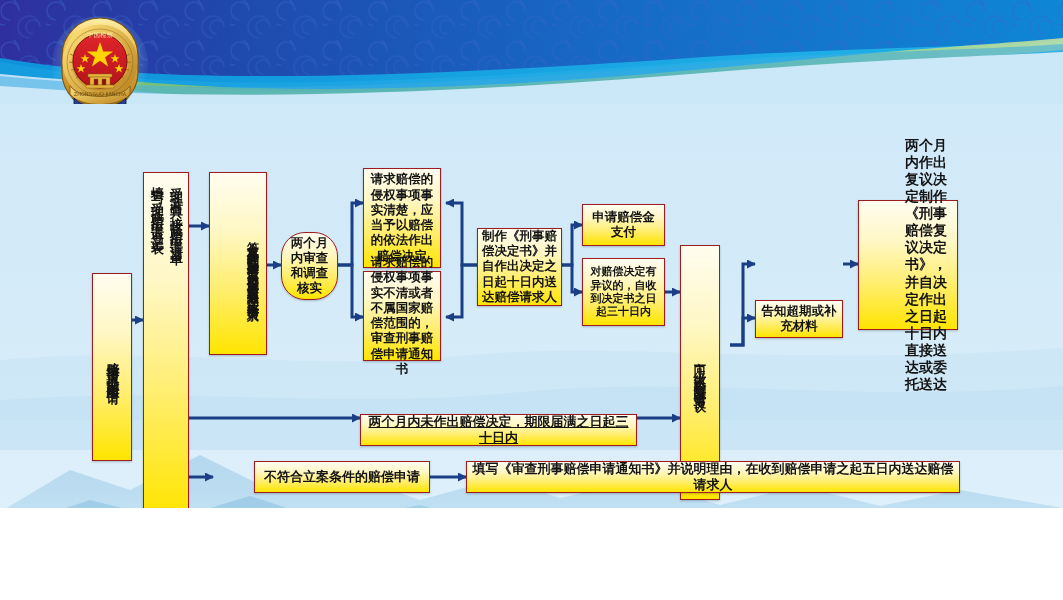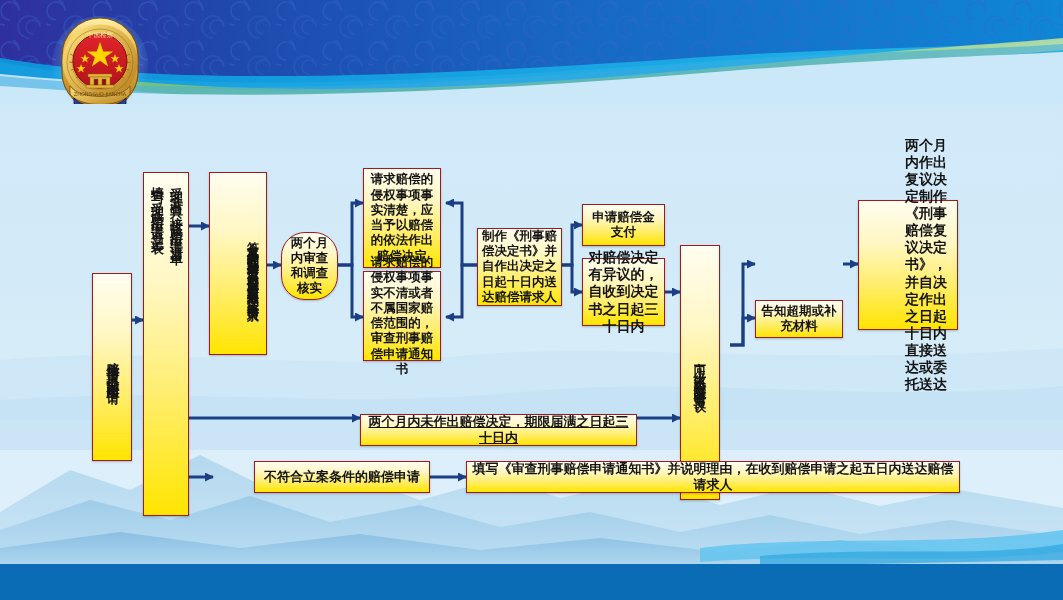--- a/index.html
+++ b/index.html
@@ -2,21 +2,21 @@
 <html><head>
 <meta charset="utf-8">
 <style>
   * { box-sizing: border-box; margin: 0; padding: 0; }
   html, body {
     width: 1063px; height: 600px;
     font-family: "Liberation Sans", "DejaVu Sans", sans-serif;
     overflow: hidden;
   }
   #stage {
-    position: relative; width: 1063px; height: 600px;
+    position: relative; width: 1063px; height: 508px;
     background: #a21caf;
     overflow: hidden;
   }
 
   
   .bg-svg { position: absolute; left: 0; top: 0; width: 1063px; height: 600px; }
 
   
   .header {
     position: absolute; left: 0; top: 0; width: 1063px; height: 104px;
@@ -281,21 +281,21 @@
   <div class="box vert2" style="left:209px; top:172px; width:58px; height:183px; font-size:12px;">符合立案条件的在收到赔偿申请五日内将《刑事赔偿立案通知书》送达赔偿请求人</div>
 
   <div class="box" style="left:281px; top:232px; width:57px; height:68px; font-size:12.5px;border-radius:24px;">两个月内审查和调查核实</div>
 
   <div class="box" style="left:363px; top:168px; width:78px; height:100px; font-size:12.5px;">请求赔偿的侵权事项事实清楚，应当予以赔偿的依法作出赔偿决定</div>
   <div class="box" style="left:363px; top:271px; width:78px; height:90px; font-size:12.5px;">请求赔偿的侵权事项事实不清或者不属国家赔偿范围的，审查刑事赔偿申请通知书</div>
 
   <div class="box" style="left:582px; top:204px; width:83px; height:42px; font-size:12.5px;">申请赔偿金支付</div>
 
   <div class="box" style="left:477px; top:228px; width:85px; height:78px; font-size:12.5px;">制作《刑事赔偿决定书》并自作出决定之日起十日内送达赔偿请求人</div>
-  <div class="box" style="left:582px; top:258px; width:83px; height:68px; font-size:14px;">对赔偿决定有异议的，自收到决定书之日起三十日内</div>
+  <div class="box" style="left:582px; top:258px; width:83px; height:68px; font-size:11px;">对赔偿决定有异议的，自收到决定书之日起三十日内</div>
 
   <div class="box vert" style="left:680px; top:245px; width:40px; height:255px; font-size:12.5px;">向上一级人民检察院申请复议</div>
 
   <div class="box" style="left:755px; top:300px; width:88px; height:38px; font-size:12.5px;">告知超期或补充材料</div>
 
   <div class="box" style="left:858px; top:200px; width:100px; height:130px; font-size:14px;padding-left:40px;">两个月内作出复议决定制作《刑事赔偿复议决定书》，并自决定作出之日起十日内直接送达或委托送达</div>
 
   <div class="box" style="left:360px; top:414px; width:277px; height:32px; font-size:13px;text-decoration:underline;">两个月内未作出赔偿决定，期限届满之日起三十日内</div>
 
   <div class="box" style="left:213px; top:461px; width:176px; height:32px; font-size:13px;margin-left:41px;">不符合立案条件的赔偿申请</div>

